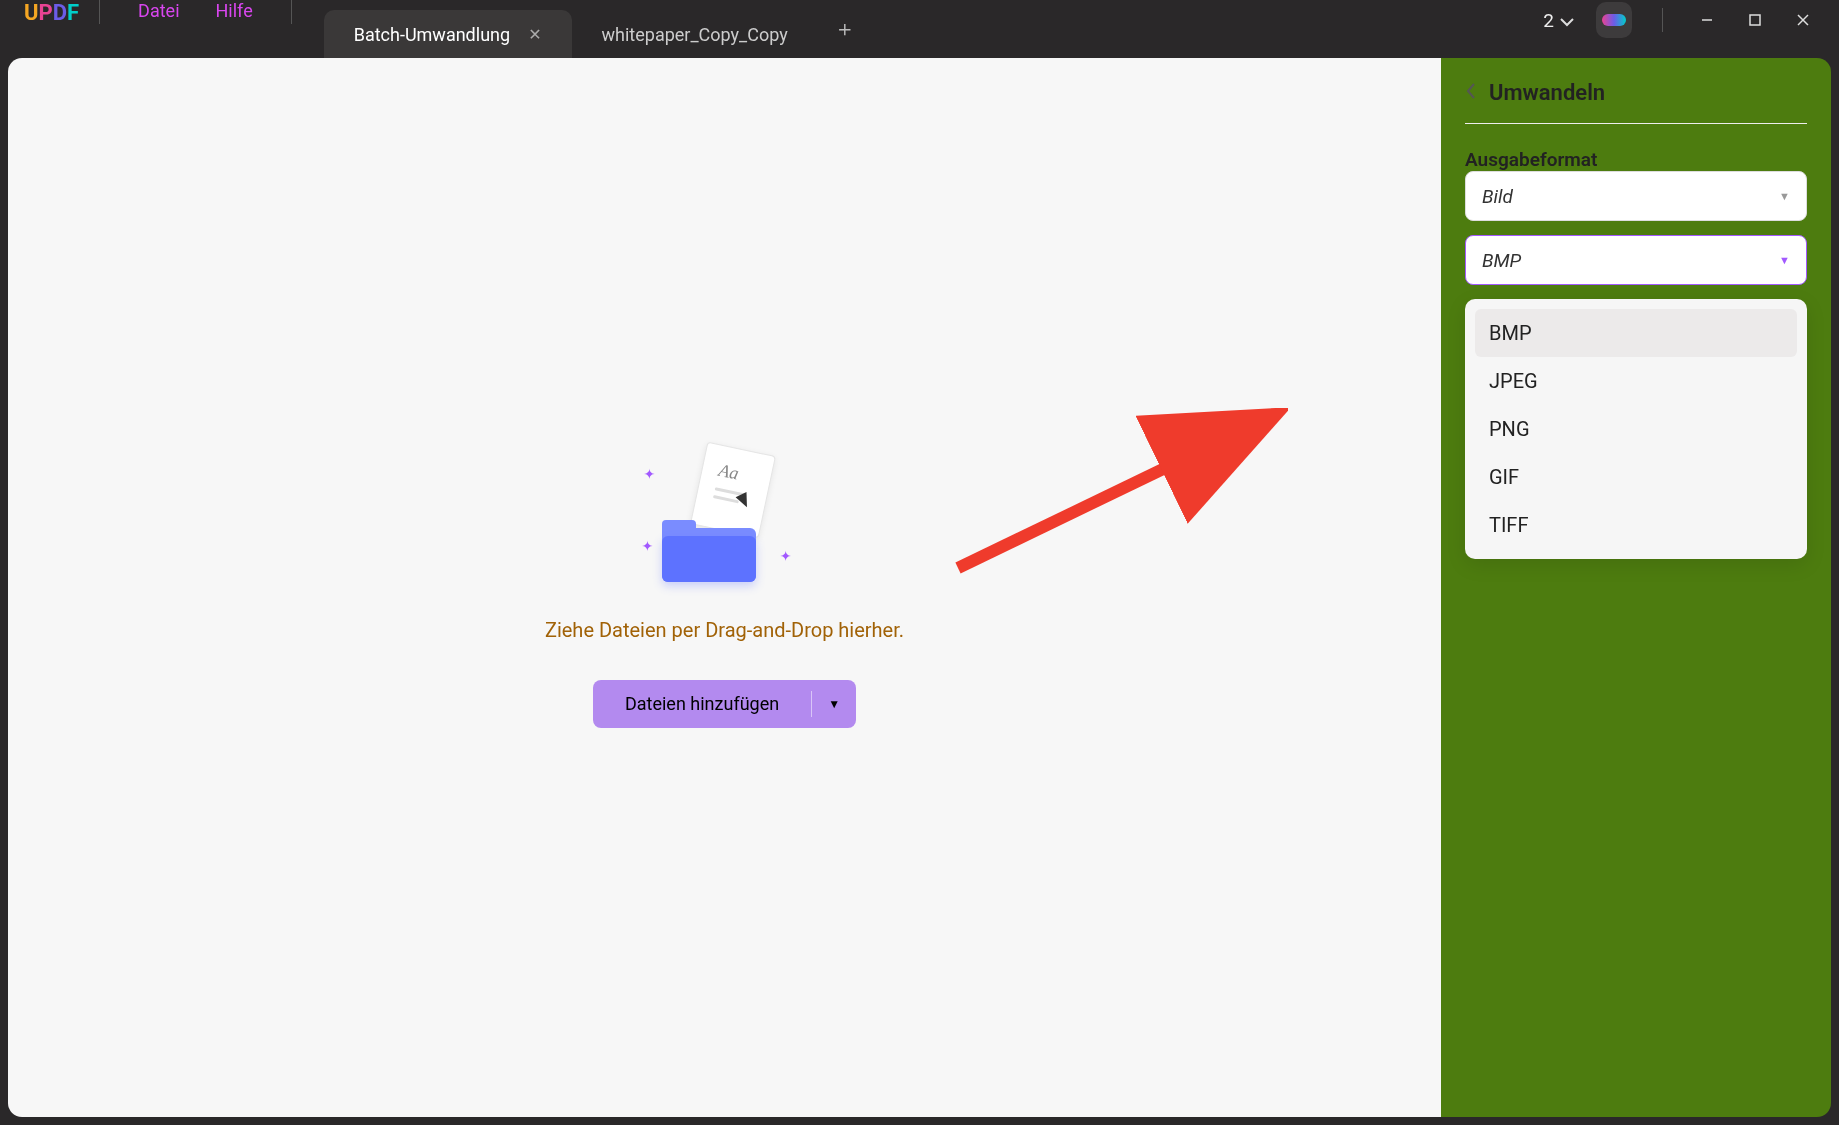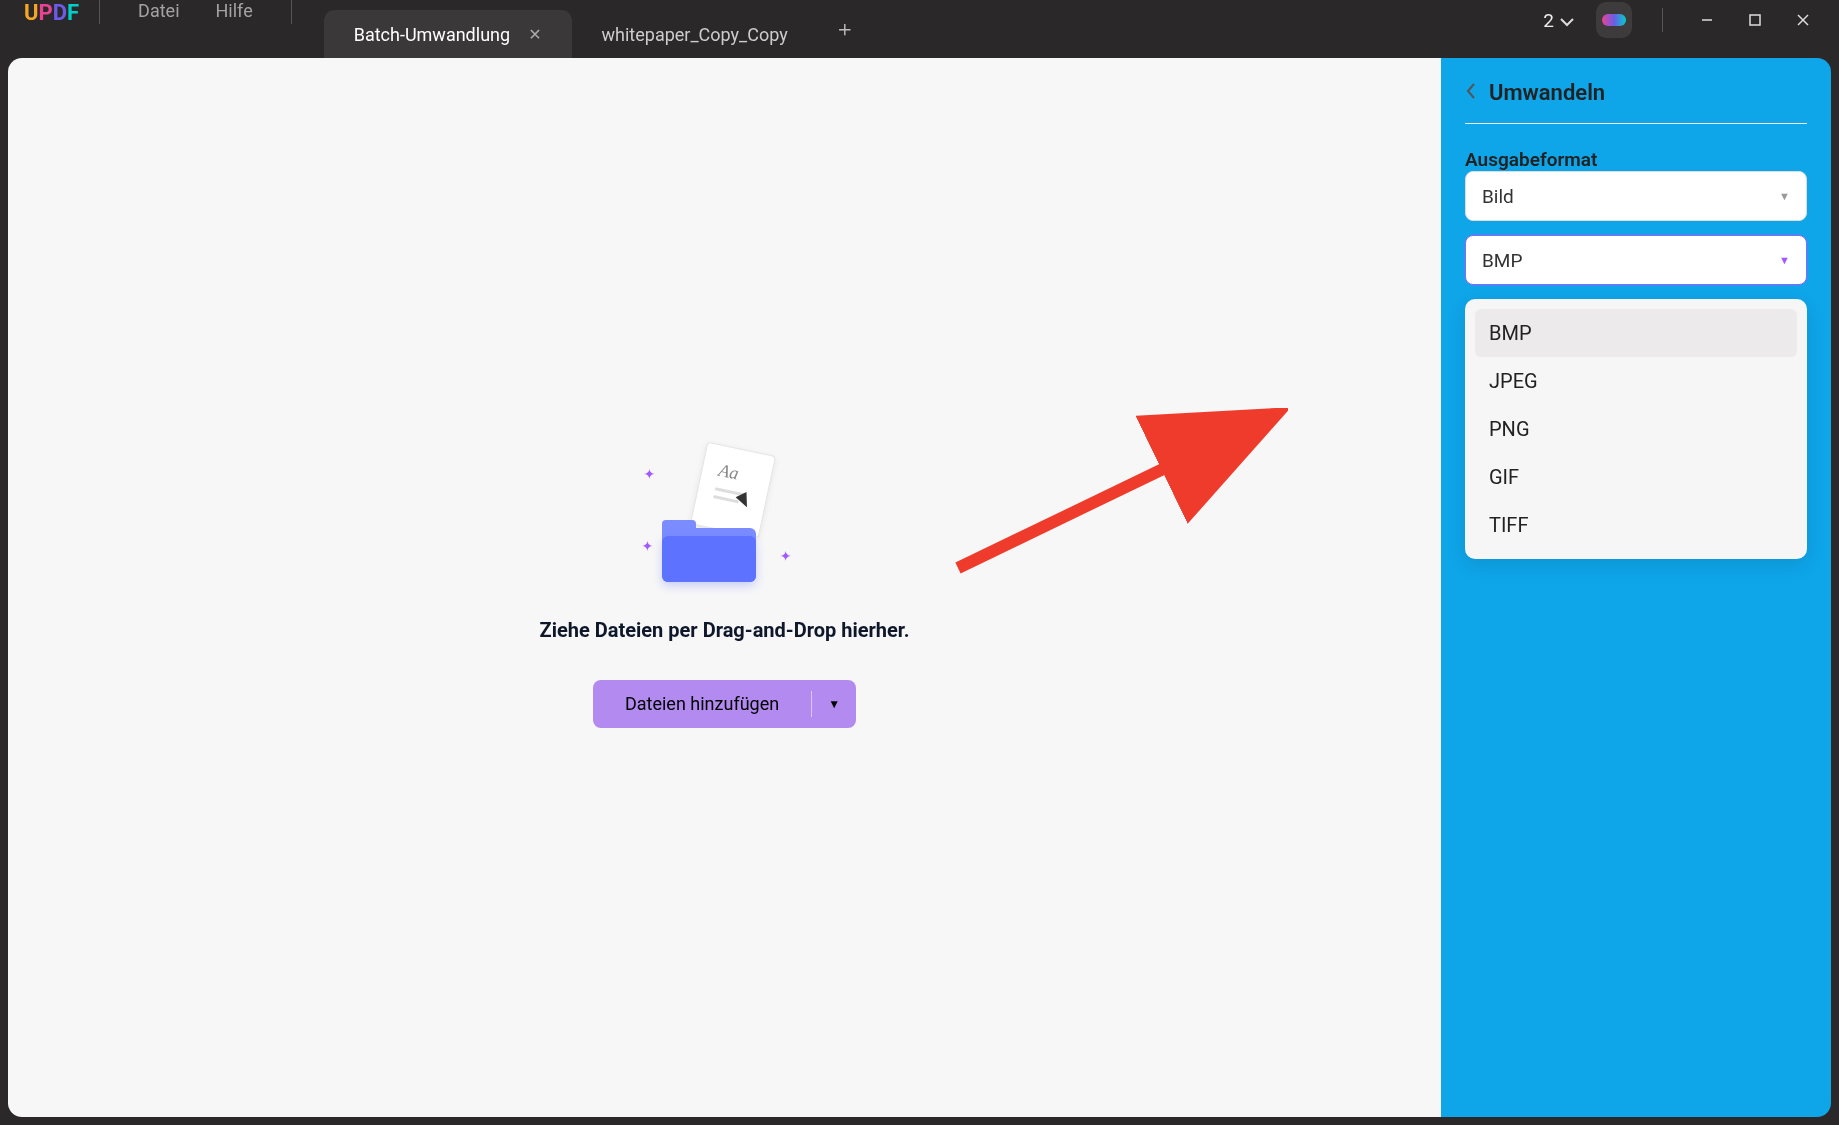--- a/index.html
+++ b/index.html
@@ -7,68 +7,68 @@
 .app-window { position: absolute; top: 0; left: 0; width: 1839px; height: 1125px; background: #000; }
 
 
 .title-bar { height: 58px; background: #2a2829; display: flex; align-items: flex-start; color: #ddd; font-size: 18px; }
 .logo { margin-left: 24px; font-weight: 700; font-size: 22px; }
 .logo .u { color: #f5a623; }
 .logo .p { color: #e84393; }
 .logo .d { color: #6c5ce7; }
 .logo .f { color: #00cec9; }
 .divider-v { width: 1px; height: 24px; background: #555; margin: 0 20px; }
-.menu-item { padding: 0 18px; cursor: pointer; color: #a3a3a3; }
+.menu-item { padding: 0 18px; cursor: pointer; color: #d946ef; }
 .tabs-container { display: flex; align-items: center; margin-left: 12px; flex: 1; }
 .tab { display: flex; align-items: center; height: 48px; padding: 0 30px; border-radius: 10px 10px 0 0; color: #ccc; cursor: pointer; position: relative; margin-top: 10px; }
 .tab.inactive { background: transparent; }
 .tab.active { background: #3a3838; color: #fff; }
 .tab-close { margin-left: 18px; color: #aaa; cursor: pointer; font-size: 16px; }
 .new-tab { margin-left: 16px; color: #bbb; font-size: 22px; cursor: pointer; }
 .window-controls { display: flex; align-items: center; margin-right: 12px; }
 .tab-count { display: flex; align-items: center; color: #eee; font-size: 19px; margin-right: 12px; }
 .tab-count .chev { margin-left: 6px; }
 .avatar { width: 36px; height: 36px; border-radius: 10px; background: #3d3b3c; display: flex; align-items: center; justify-content: center; margin: 0 10px; }
 .avatar-inner { width: 24px; height: 12px; border-radius: 6px; background: linear-gradient(90deg, #e84393, #6c5ce7, #00cec9); }
 .win-btn { width: 48px; height: 40px; display: flex; align-items: center; justify-content: center; color: #ddd; cursor: pointer; font-size: 18px; }
 
 
 .body { display: flex; height: calc(1125px - 58px); background: #2a2829; padding: 0 8px 8px 8px; }
 .main-area { flex: 1; background: #f7f7f7; border-radius: 14px 0 0 14px; position: relative; }
-.side-panel { width: 390px; background: #0ea5e9; border-radius: 0 14px 14px 0; padding: 22px 24px; display: flex; flex-direction: column; position: relative; }
+.side-panel { width: 390px; background: #4d7c0f; border-radius: 0 14px 14px 0; padding: 22px 24px; display: flex; flex-direction: column; position: relative; }
 
 
 .drop-zone { position: absolute; top: 50%; left: 50%; transform: translate(-50%, -50%); text-align: center; width: 500px; }
 .drop-illustration { margin: 0 auto 30px; width: 170px; height: 140px; position: relative; }
 .paper { position: absolute; top: 0; left: 58px; width: 70px; height: 84px; background: #fff; border: 1px solid #e5e5e5; border-radius: 4px; box-shadow: 0 2px 6px rgba(0,0,0,0.08); transform: rotate(12deg); }
 .paper .aa { position: absolute; top: 14px; left: 16px; font-style: italic; font-family: serif; color: #888; font-size: 18px; }
 .paper .line { position: absolute; left: 16px; width: 32px; height: 3px; background: #ddd; border-radius: 2px; }
 .paper .l1 { top: 42px; }
 .paper .l2 { top: 50px; width: 26px; }
 .folder { position: absolute; bottom: 6px; left: 22px; width: 94px; height: 62px; }
 .folder-back { position: absolute; width: 94px; height: 54px; bottom: 0; background: #7a8cff; border-radius: 6px; }
 .folder-tab { position: absolute; width: 34px; height: 16px; top: 0; left: 0; background: #7a8cff; border-radius: 4px 4px 0 0; }
 .folder-front { position: absolute; width: 94px; height: 46px; bottom: 0; background: #5d72ff; border-radius: 6px; box-shadow: 0 4px 10px rgba(93,114,255,0.3); }
 .cursor-arrow { position: absolute; top: 46px; left: 98px; width: 0; height: 0; border-left: 6px solid transparent; border-right: 6px solid transparent; border-top: 14px solid #333; transform: rotate(-25deg); }
 .spark { position: absolute; color: #a259ff; font-size: 14px; }
 .spark.s1 { top: 18px; left: 4px; }
 .spark.s2 { top: 90px; left: 2px; }
 .spark.s3 { top: 100px; right: 18px; }
-.drop-text { font-size: 20px; color: #0f172a; font-weight: 700; margin-bottom: 38px; }
+.drop-text { font-size: 20px; color: #a16207; font-weight: 400; margin-bottom: 38px; }
 .add-files-btn { display: inline-flex; align-items: center; background: #b38aef; color: #000000; border-radius: 8px; height: 48px; cursor: pointer; }
 .add-files-label { padding: 0 32px; font-size: 18px; }
 .add-files-divider { width: 1px; height: 26px; background: rgba(255,255,255,0.5); }
 .add-files-caret { padding: 0 16px; font-size: 12px; }
 
 
 .panel-header { display: flex; align-items: center; padding-bottom: 18px; border-bottom: 1px solid #eee; }
 .panel-back { color: #666; font-size: 20px; margin-right: 12px; cursor: pointer; }
 .panel-title { font-size: 22px; font-weight: 600; color: #222; }
 .section-label { font-size: 19px; font-weight: 600; color: #222; margin-top: 24px; margin-bottom: 0; }
-.select-box { border: 1px solid #ddd; border-radius: 8px; height: 50px; display: flex; align-items: center; justify-content: space-between; padding: 0 16px; background: #fff; cursor: pointer; font-size: 19px; color: #333; margin-bottom: 14px; }
+.select-box { border: 1px solid #ddd; border-radius: 8px; height: 50px; display: flex; align-items: center; justify-content: space-between; padding: 0 16px; background: #fff; cursor: pointer; font-size: 19px; color: #333; margin-bottom: 14px; font-style: italic; }
 .select-box.active { border: 1.5px solid #a259ff; }
 .select-caret { color: #999; font-size: 11px; }
 .select-box.active .select-caret { color: #a259ff; }
 .dropdown { background: #f6f6f6; border-radius: 10px; padding: 10px; box-shadow: 0 6px 20px rgba(0,0,0,0.1); }
 .dropdown-item { padding: 12px 14px; font-size: 20px; color: #222; border-radius: 6px; cursor: pointer; }
 .dropdown-item.selected { background: #eceaea; }
 .apply-btn { margin-top: auto; background: #e0cef7; color: #fff; font-size: 20px; height: 52px; border-radius: 8px; display: flex; align-items: center; justify-content: center; cursor: pointer; }
 
 
 .annotation-arrow { position: absolute; pointer-events: none; z-index: 5; }

